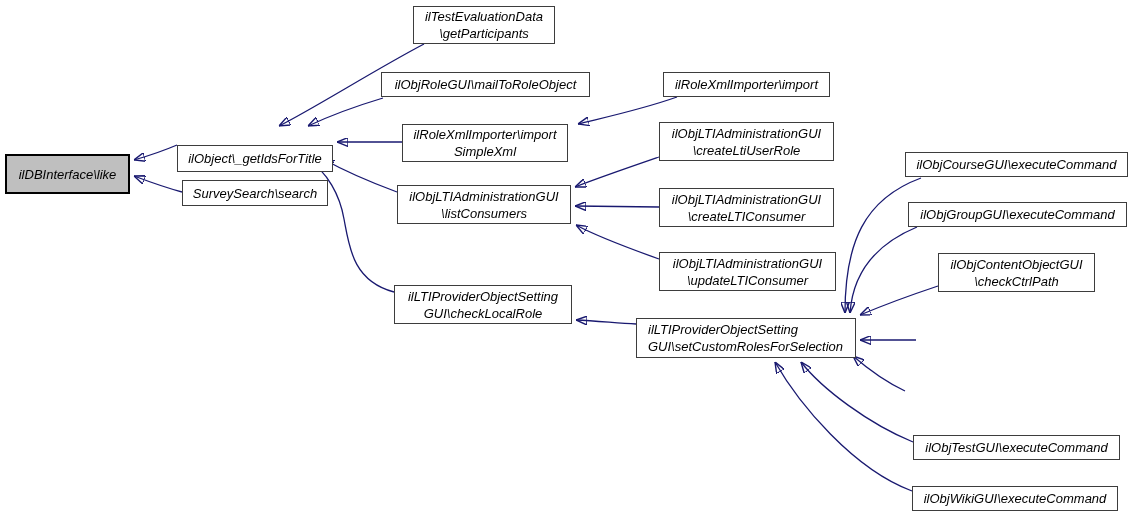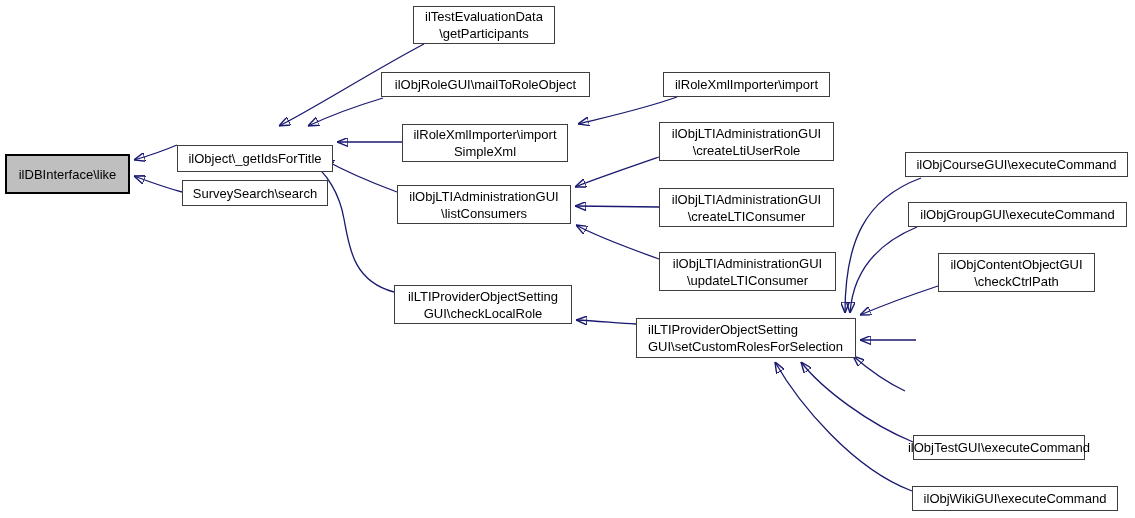--- a/index.html
+++ b/index.html
@@ -13,21 +13,21 @@
     position:absolute; box-sizing:border-box; background:#ffffff;
     border:1px solid #3d3d3d; color:#000;
     font-size:13px; line-height:17px; white-space:nowrap;
     display:flex; flex-direction:column; align-items:center; justify-content:center;
     text-align:center; cursor:pointer;
   }
   .node.hl {
     background:#bfbfbf; border:2px solid #000000; cursor:default;
   }
   .node.leftalign { align-items:flex-start; text-align:left; padding-left:11px; }
-  .node span { display:block; }
+  .node span { display:block;font-style:italic; }
 </style>
 </head>
 <body>
 
 <div class="canvas">
 
   <svg class="edge-layer" width="1135" height="518" viewBox="0 0 1135 518">
     <defs>
       <marker id="arrow" viewBox="0 0 10 8" refX="10" refY="4" markerWidth="11" markerHeight="9" markerUnits="userSpaceOnUse" orient="auto">
         <path d="M0,0 L10,4 L0,8 Z" fill="#191970" stroke="none"></path>
@@ -122,21 +122,21 @@
     <span>ilObjGroupGUI\executeCommand</span>
   </div>
 
   <div class="node" style="left:938px; top:253px; width:157px; height:39px;">
     <span>ilObjContentObjectGUI</span>
     <span>\checkCtrlPath</span>
   </div>
 
 
 
-  <div class="node" style="left:913px; top:435px; width:172px; height:25px;">
+  <div class="node" style="left:913px; top:435px; width:207px; height:25px;">
     <span>ilObjTestGUI\executeCommand</span>
   </div>
 
   <div class="node" style="left:912px; top:486px; width:206px; height:25px;">
     <span>ilObjWikiGUI\executeCommand</span>
   </div>
 
 </div>
 
 </body></html>

